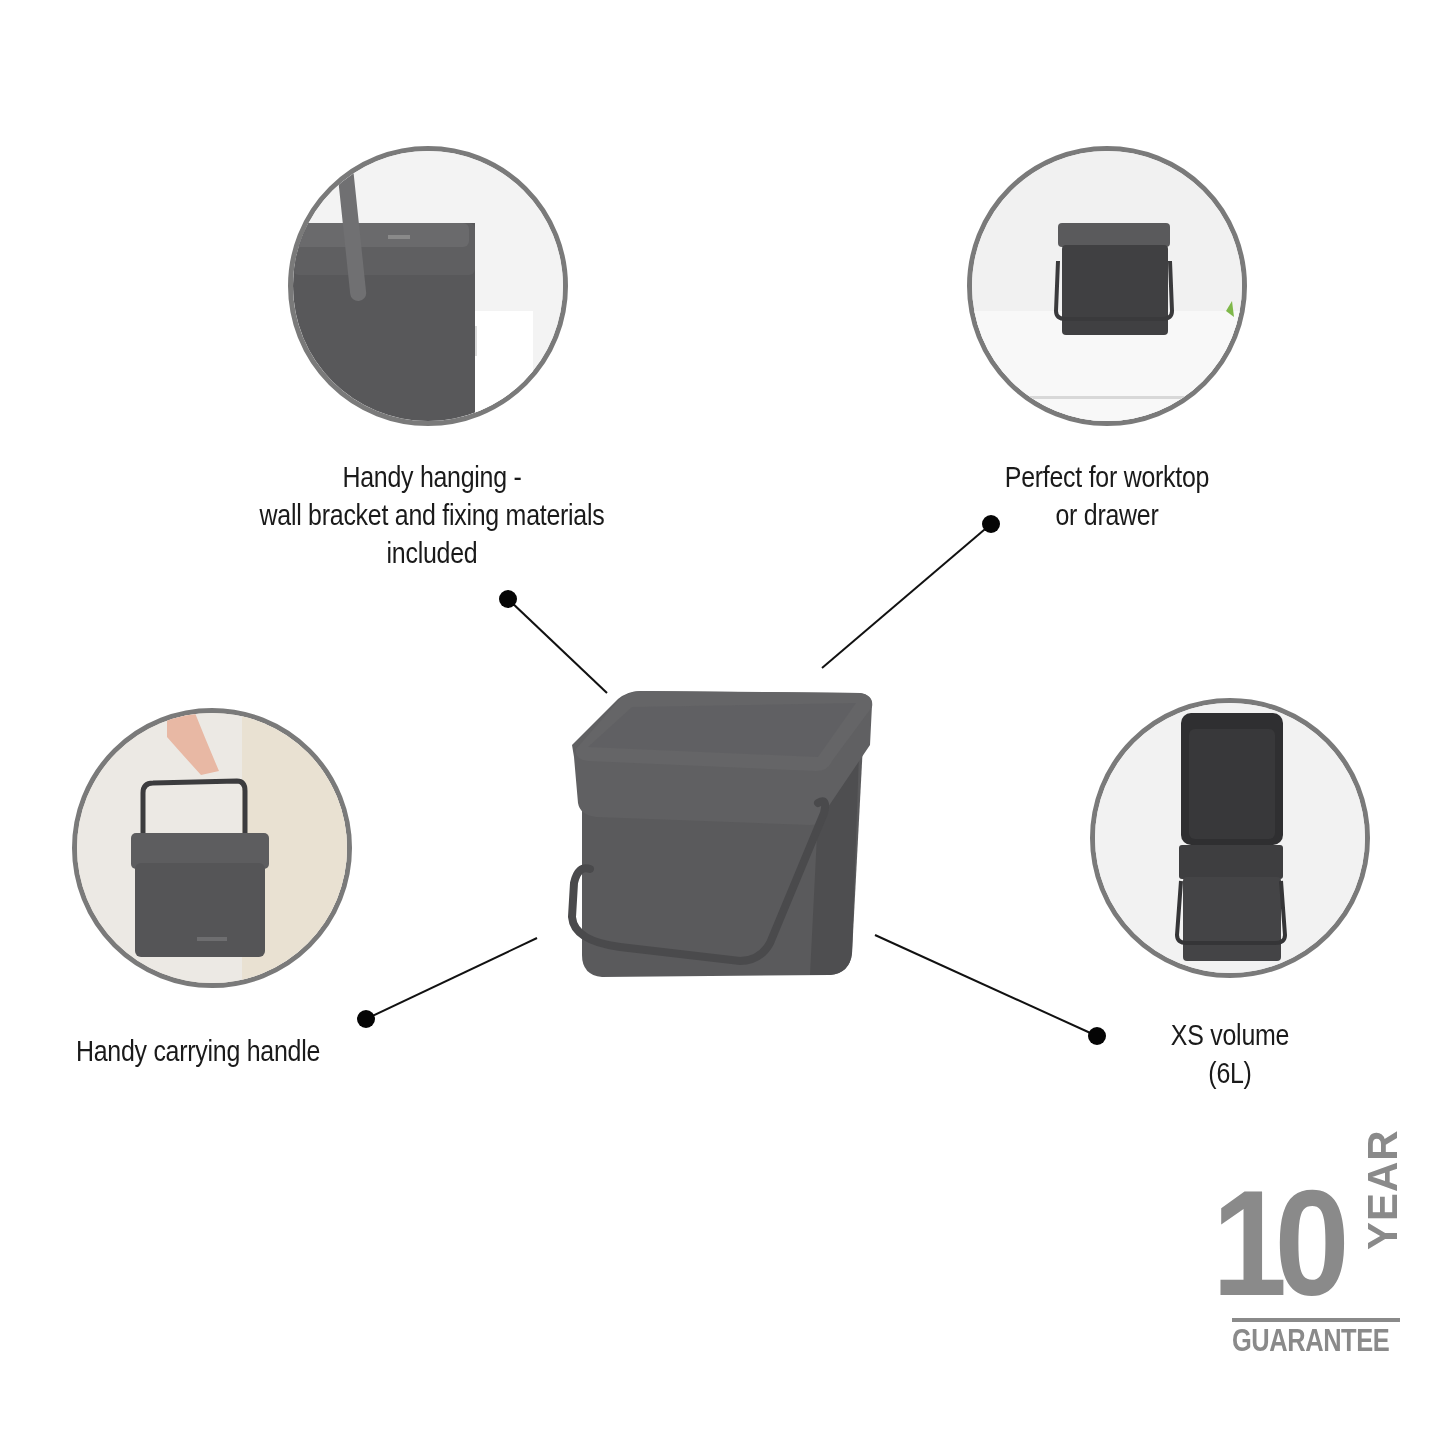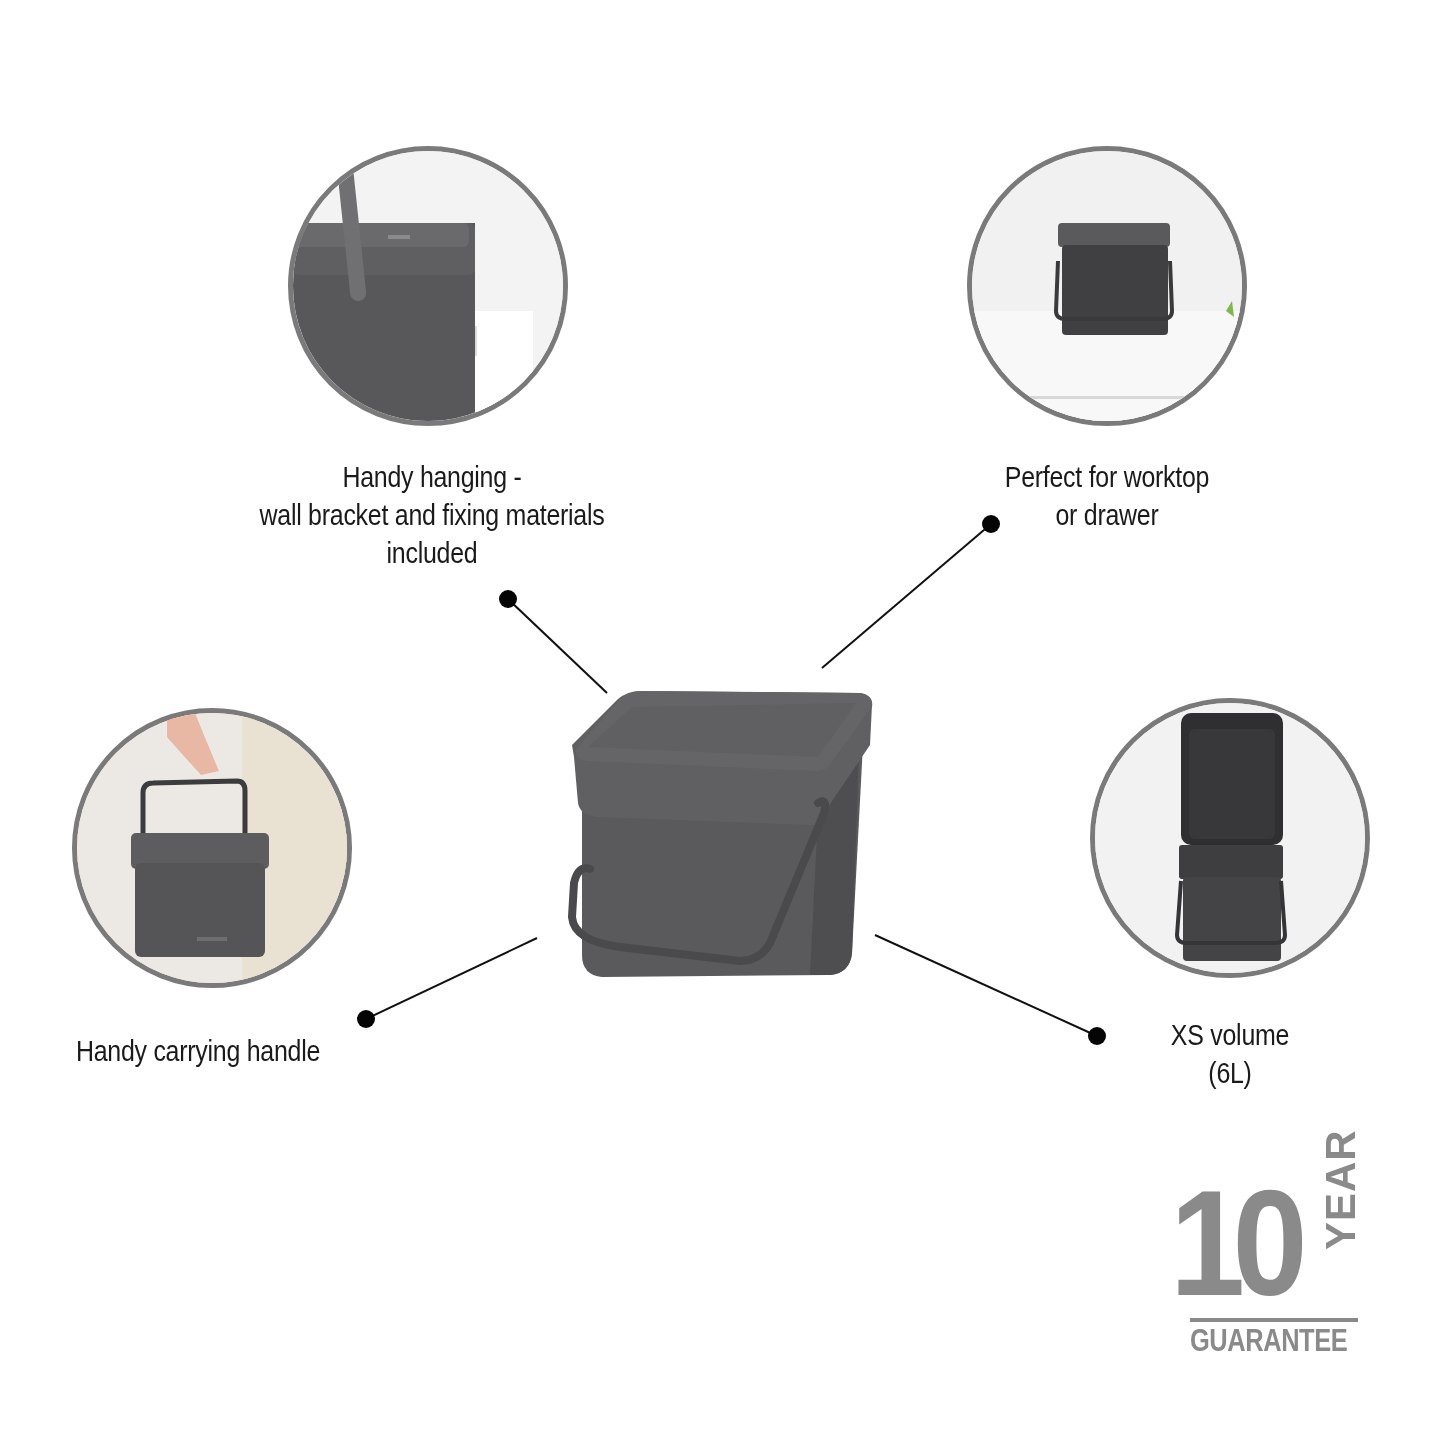--- a/index.html
+++ b/index.html
@@ -5,21 +5,21 @@
   html, body { margin:0; padding:0; background:#ffffff; }
   body { width:1445px; height:1445px; position:relative; overflow:hidden;
          font-family:"Liberation Sans", "DejaVu Sans", sans-serif; color:#1a1a1a; }
   .abs { position:absolute; }
   .feature-label { position:absolute; text-align:center; font-size:29px; line-height:38px;
                    letter-spacing:-0.3px; transform:scaleX(0.86); transform-origin:center top; }
   .feature-label .line { display:block; white-space:nowrap; }
   .circle { position:absolute; border-radius:50%; border:5px solid #7a7a7a; overflow:hidden;
             box-sizing:border-box; }
   svg { display:block; }
-  .badge { position:absolute; color:#8a8a8a; }
+  .badge { position:absolute; color:#8a8a8a;margin-left:42px; }
 </style>
 </head>
 <body>
 
 <svg class="abs" style="left:0;top:0" width="1445" height="1445">
   <g stroke="#111" stroke-width="2">
     <line x1="508" y1="599" x2="607" y2="693"></line>
     <line x1="991" y1="524" x2="822" y2="668"></line>
     <line x1="366" y1="1019" x2="537" y2="938"></line>
     <line x1="1097" y1="1036" x2="875" y2="935"></line>

